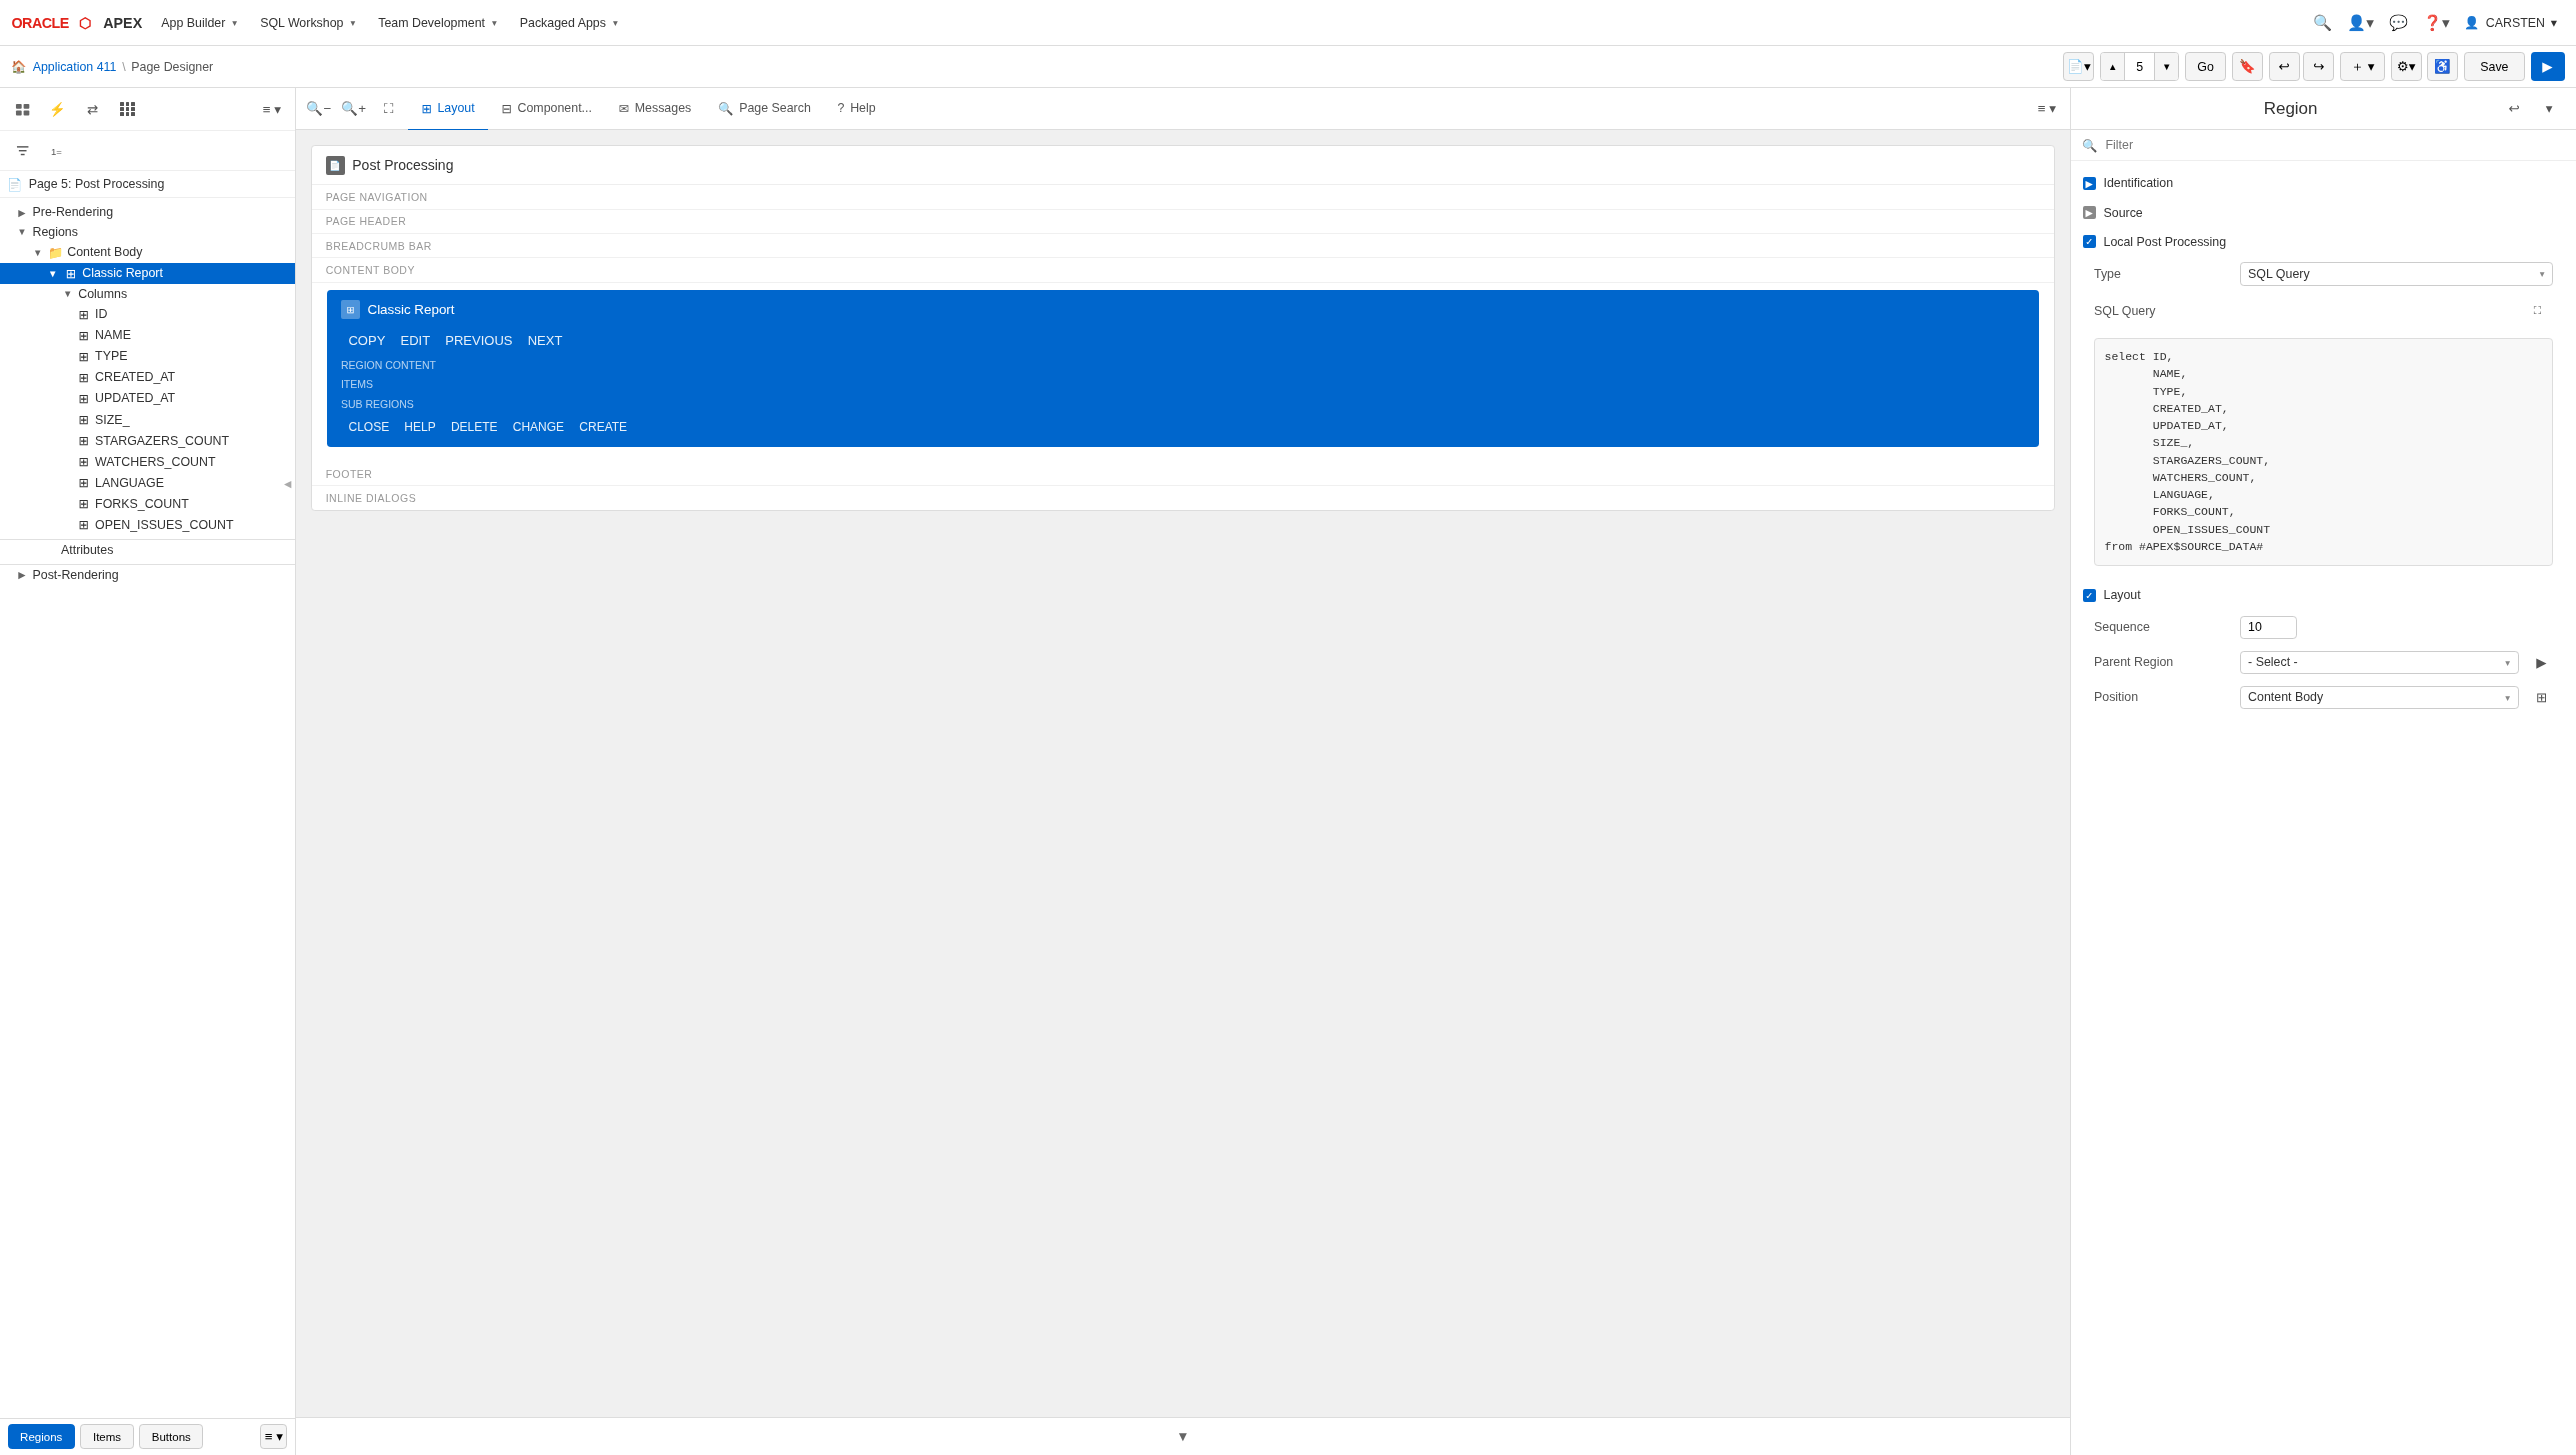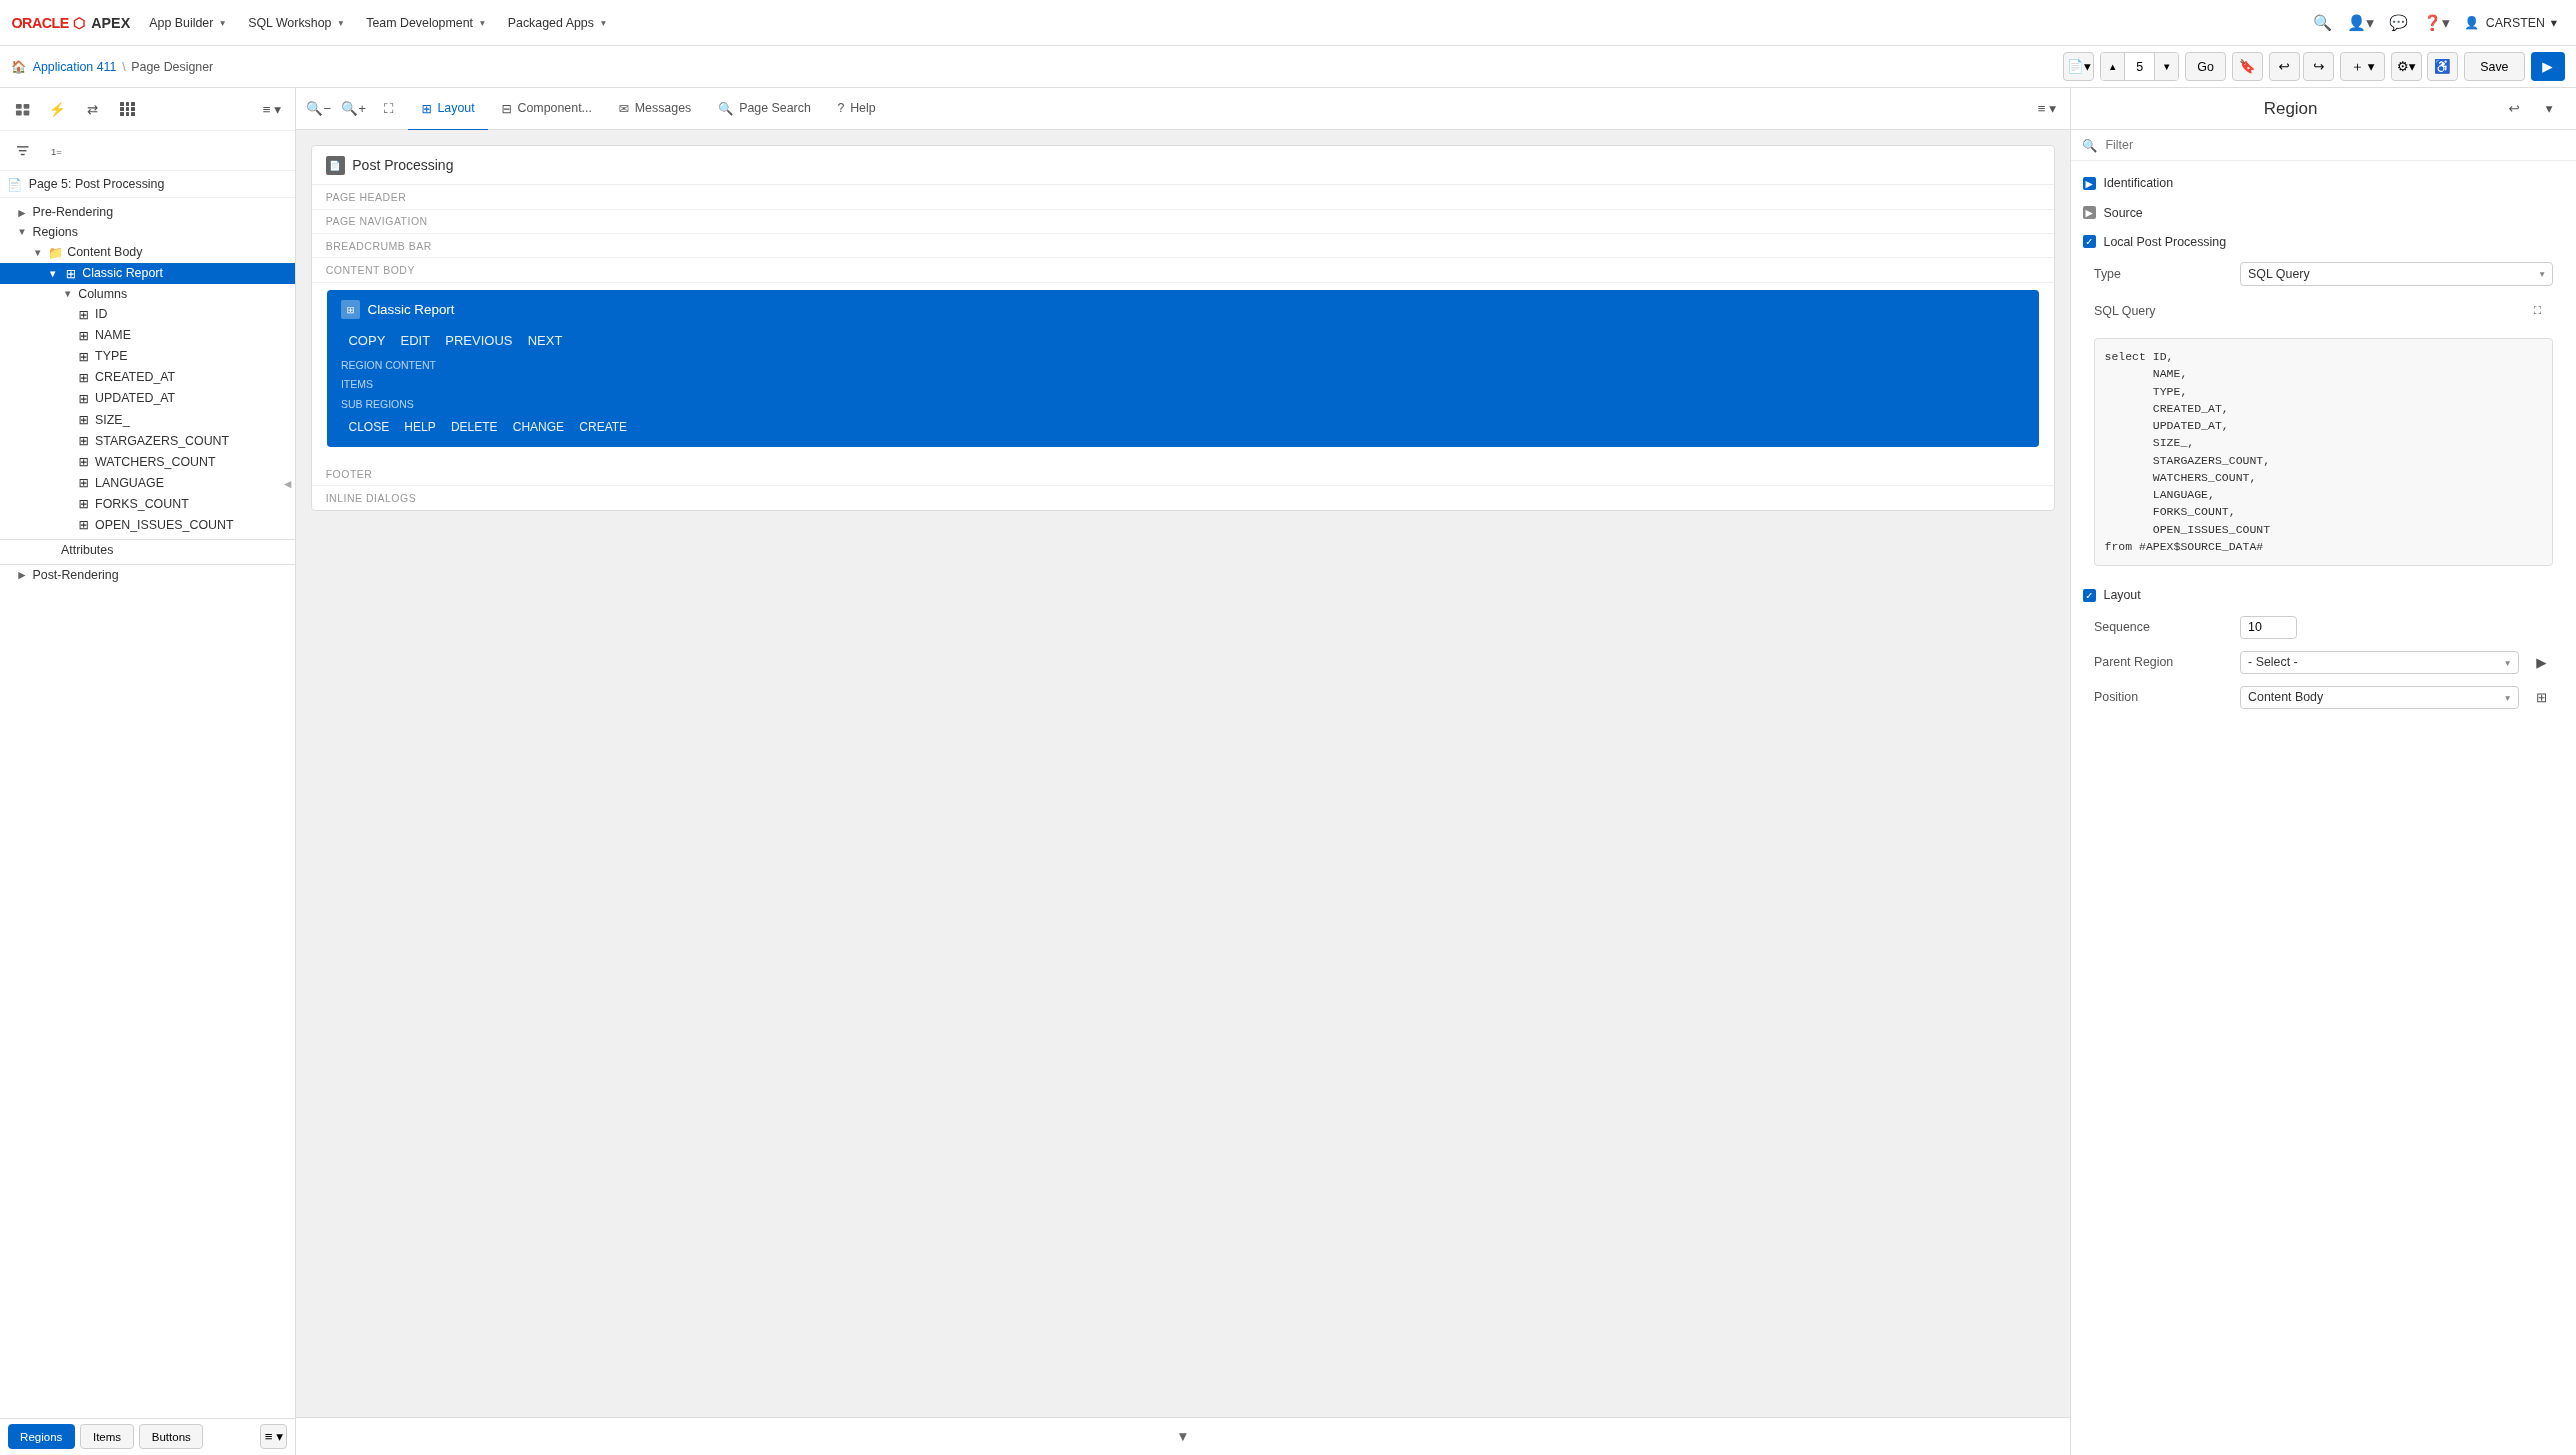--- a/index.html
+++ b/index.html
@@ -1,20 +1,20 @@
 <!DOCTYPE html>
 <html><head>
   <meta charset="utf-8">
   <style>
     * { box-sizing: border-box; margin: 0; padding: 0; }
     body { font-family: -apple-system, BlinkMacSystemFont, 'Segoe UI', Arial, sans-serif; font-size: 12.4px; background: #f0f0f0; color: #333; height: 100vh; overflow: hidden; }
 
     
     .top-nav { display: flex; align-items: center; background: #fff; border-bottom: 1px solid #ddd; height: 46px; padding: 0 11.5px; gap: 0; }
-    .oracle-logo { display: flex; align-items: center; gap: 4px; margin-right: 7.6px; }
+    .oracle-logo { display: flex; align-items: center; gap: 10px; margin-right: 7.6px; }
     .oracle-logo .oracle-text { color: #e2231a; font-weight: bold; font-size: 14.3px; letter-spacing: -0.5px; }
     .oracle-logo .apex-text { color: #333; font-weight: bold; font-size: 14.3px; margin-left: 1.9px; }
     .nav-item { display: flex; align-items: center; gap: 7px; padding: 0 11.5px; height: 100%; cursor: pointer; color: #333; font-size: 12.4px; border: none; background: none; }
     .nav-item .chevron { font-size: 9.5px; color: #666; }
     .nav-spacer { flex: 1; }
     .nav-icons { display: flex; align-items: center; gap: 3.8px; }
     .nav-icon-btn { width: 34px; height: 34px; border: none; background: none; cursor: pointer; display: flex; align-items: center; justify-content: center; border-radius: 3.8px; font-size: 15.3px; color: #555; }
     .user-btn { display: flex; align-items: center; gap: 5.7px; padding: 0 7.6px; height: 34px; border: none; background: none; cursor: pointer; color: #333; font-size: 12.4px; }
 
     
@@ -379,22 +379,22 @@
       <button class="icon-btn" style="margin-left:auto;">≡ ▾</button>
     </div>
 
     <div class="middle-canvas">
 
       <div class="canvas-card">
         <div class="canvas-header">
           <div class="page-icon">📄</div>
           <span class="canvas-title">Post Processing</span>
         </div>
+        <div class="canvas-section">PAGE NAVIGATION</div>
         <div class="canvas-section">PAGE HEADER</div>
-        <div class="canvas-section">PAGE NAVIGATION</div>
         <div class="canvas-section">BREADCRUMB BAR</div>
         <div class="canvas-section">CONTENT BODY</div>
 
         <div style="padding: 0 7.6px 7.6px;">
           <div class="report-card">
             <div class="report-header">
               <div class="report-icon">⊞</div>
               <span class="report-title">Classic Report</span>
             </div>
 

